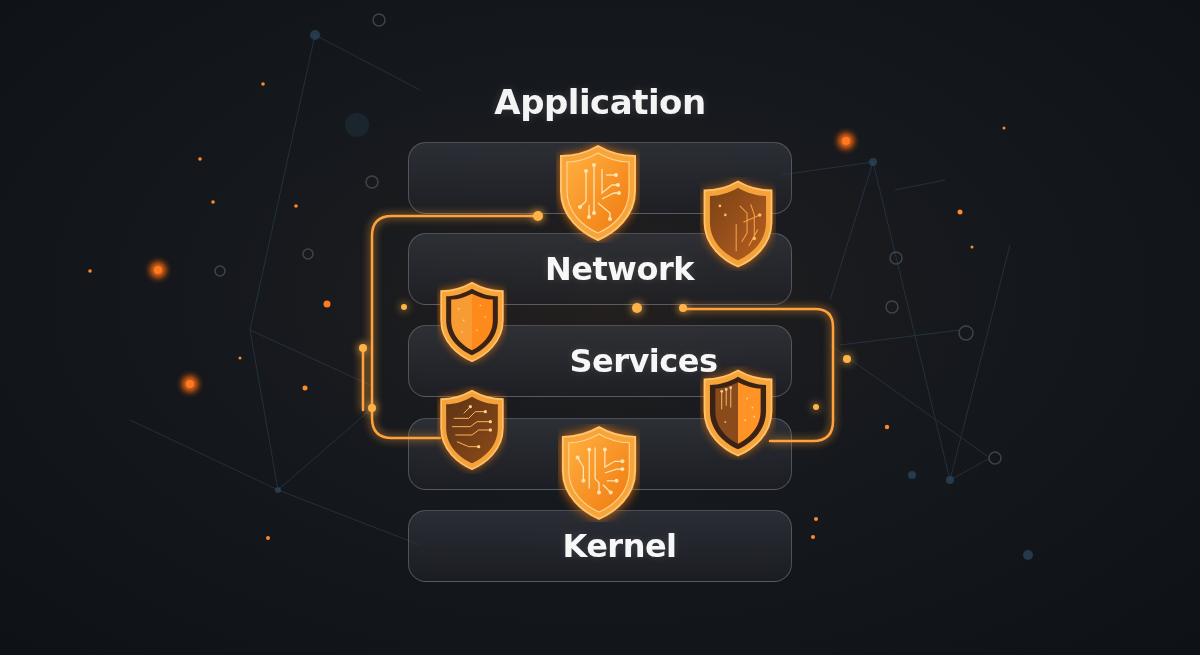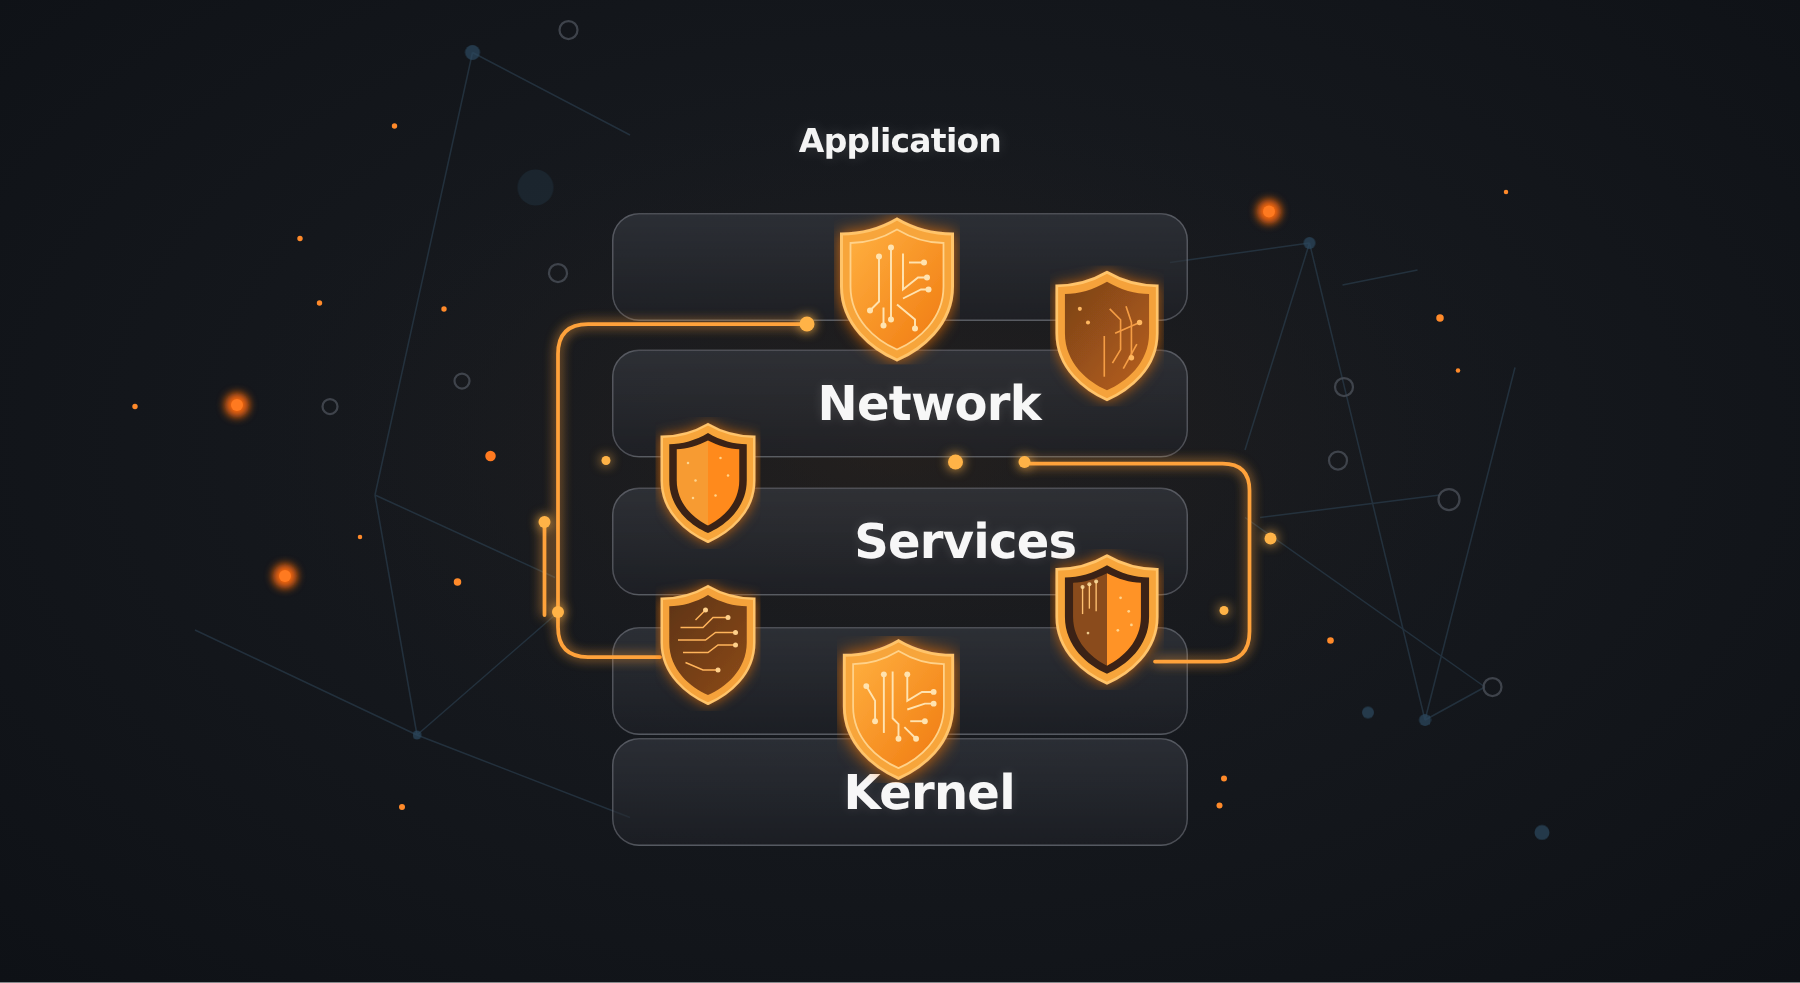--- a/index.html
+++ b/index.html
@@ -5,21 +5,21 @@
   html, body { margin: 0; padding: 0; }
   body {
     width: 1200px; height: 655px; overflow: hidden; position: relative;
     background: radial-gradient(ellipse at 50% 45%, #1c1f24 0%, #15181d 45%, #0e1116 100%);
     font-family: "DejaVu Sans", "Liberation Sans", sans-serif;
   }
   .stage { position: absolute; inset: 0; }
   svg.bg, svg.fg { position: absolute; left: 0; top: 0; }
   .title {
     position: absolute; left: 0; width: 1200px; top: 82px; text-align: center;
-    color: #f4f4f4; font-size: 22px; font-weight: bold; letter-spacing: -0.5px;
+    color: #f4f4f4; font-size: 34px; font-weight: bold; letter-spacing: -0.5px;
     text-shadow: 0 0 10px rgba(255,255,255,0.15);
   }
   .layer {
     position: absolute; left: 408px; width: 384px; height: 72px; box-sizing: border-box;
     border: 1.5px solid rgba(200,205,215,0.28); border-radius: 18px;
     background: linear-gradient(180deg, rgba(60,64,72,0.55), rgba(32,34,40,0.6));
     display: flex; align-items: center; justify-content: center;
   }
   .layer-label {
     color: #f7f7f7; font-size: 32px; font-weight: bold; letter-spacing: -0.5px;
@@ -116,21 +116,21 @@
   </div>
   <div class="layer" style="top:233px;">
     <span class="layer-label">Network</span>
   </div>
   <div class="layer" style="top:325px;padding-left:48px;">
     <span class="layer-label">Services</span>
   </div>
   <div class="layer" style="top:418px;">
     <span class="layer-label"></span>
   </div>
-  <div class="layer" style="top:492px;">
+  <div class="layer" style="top:510px;">
     <span class="layer-label">Kernel</span>
   </div>
 
   <svg class="fg" width="1200" height="655">
     <defs>
       <filter id="glow" x="-20%" y="-20%" width="140%" height="140%">
         <feGaussianBlur stdDeviation="4" result="b"></feGaussianBlur>
         <feMerge>
             <feMergeNode in="b"></feMergeNode>
             <feMergeNode in="SourceGraphic"></feMergeNode>

